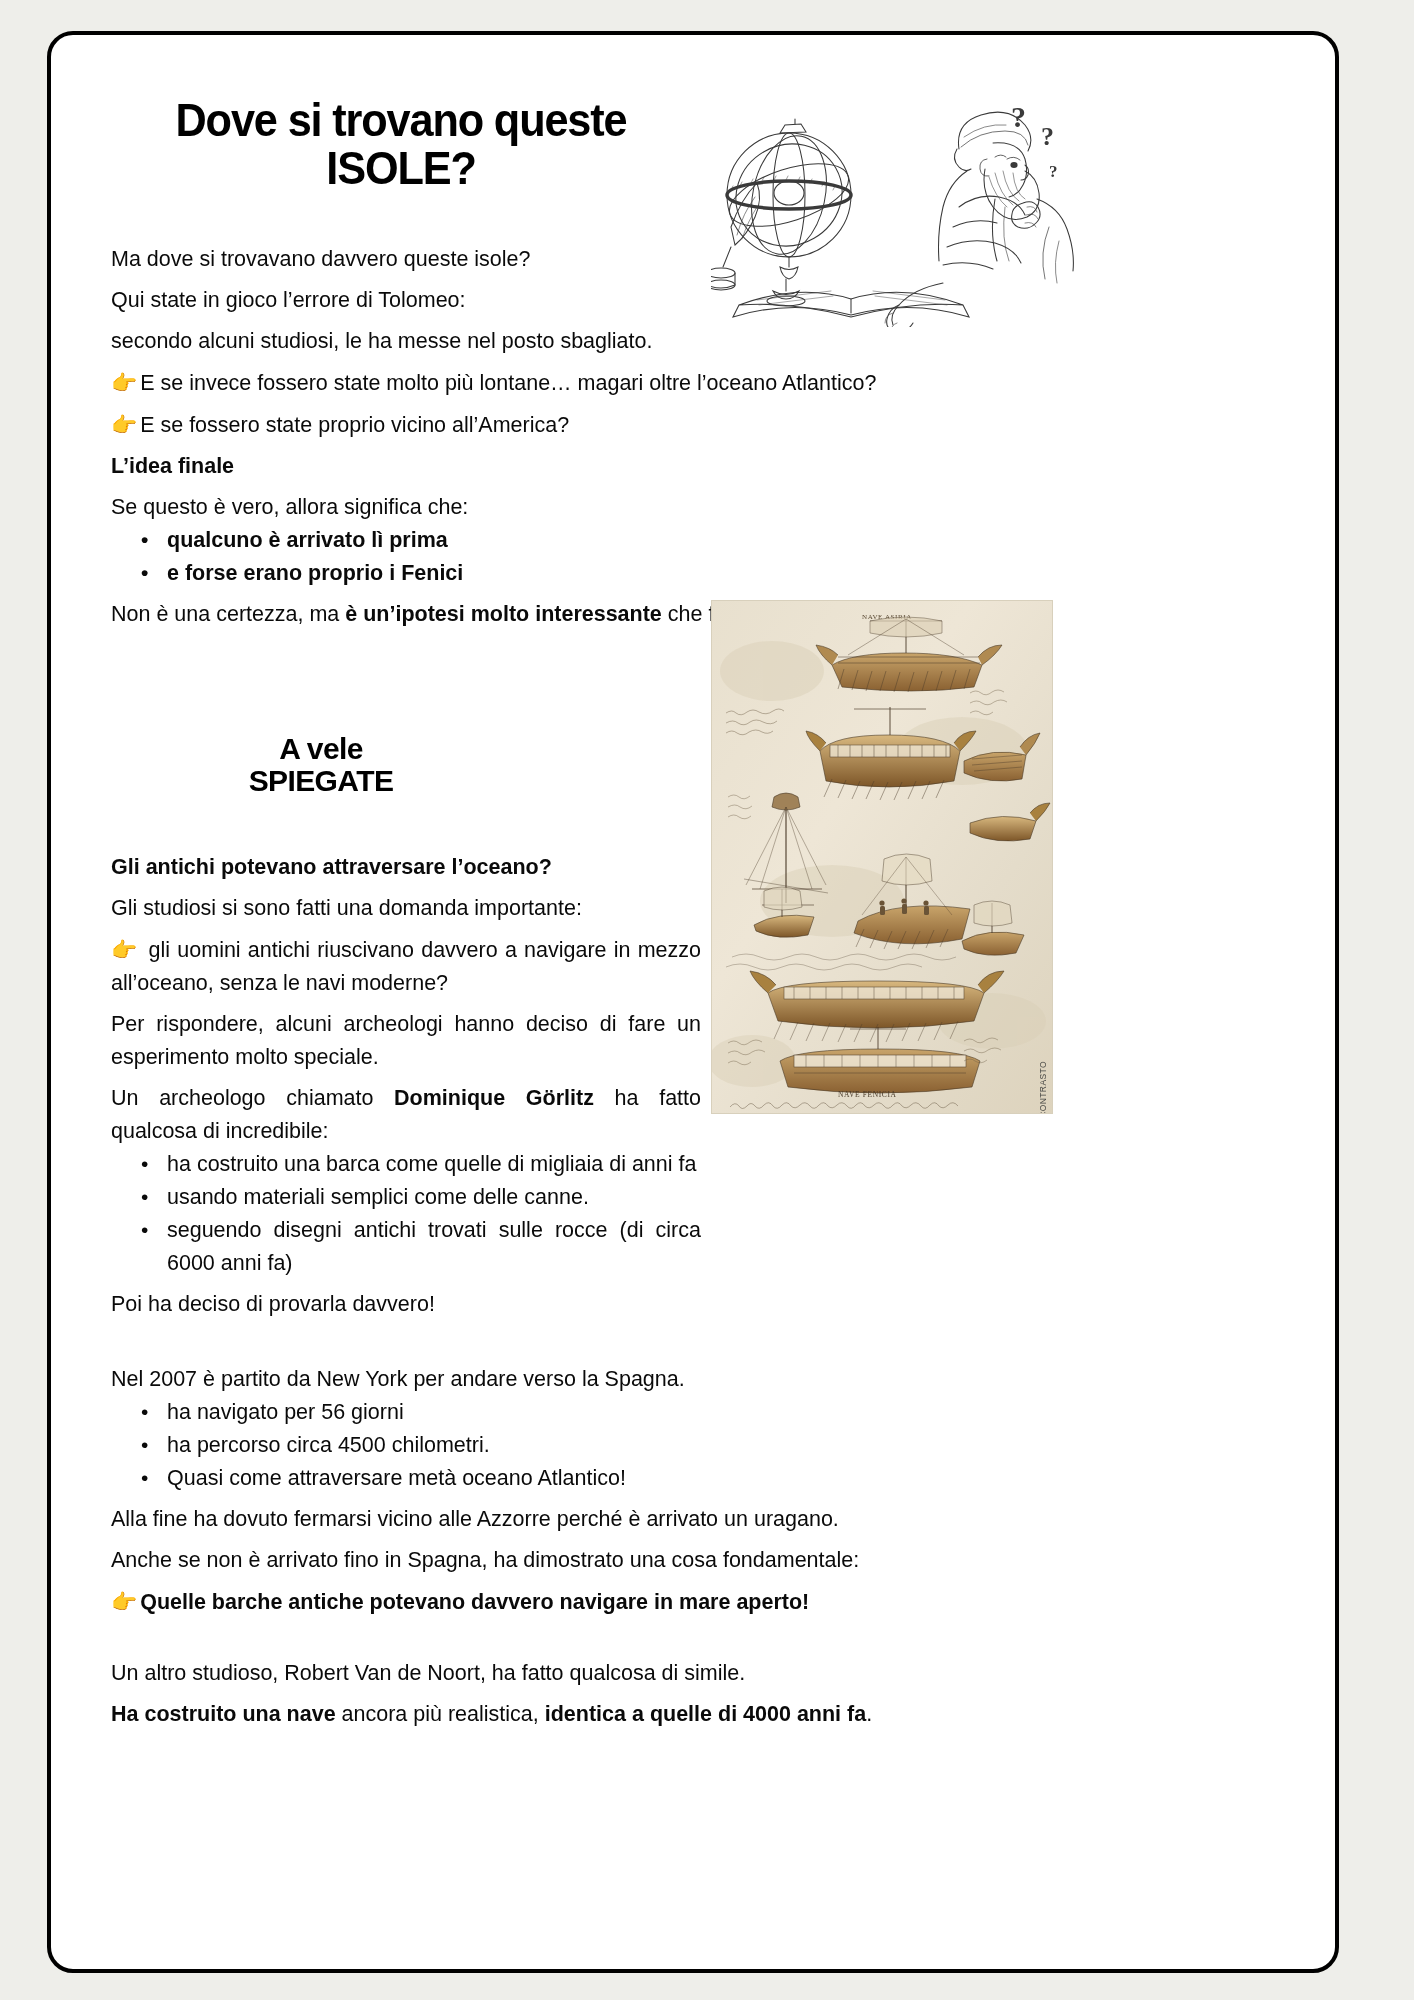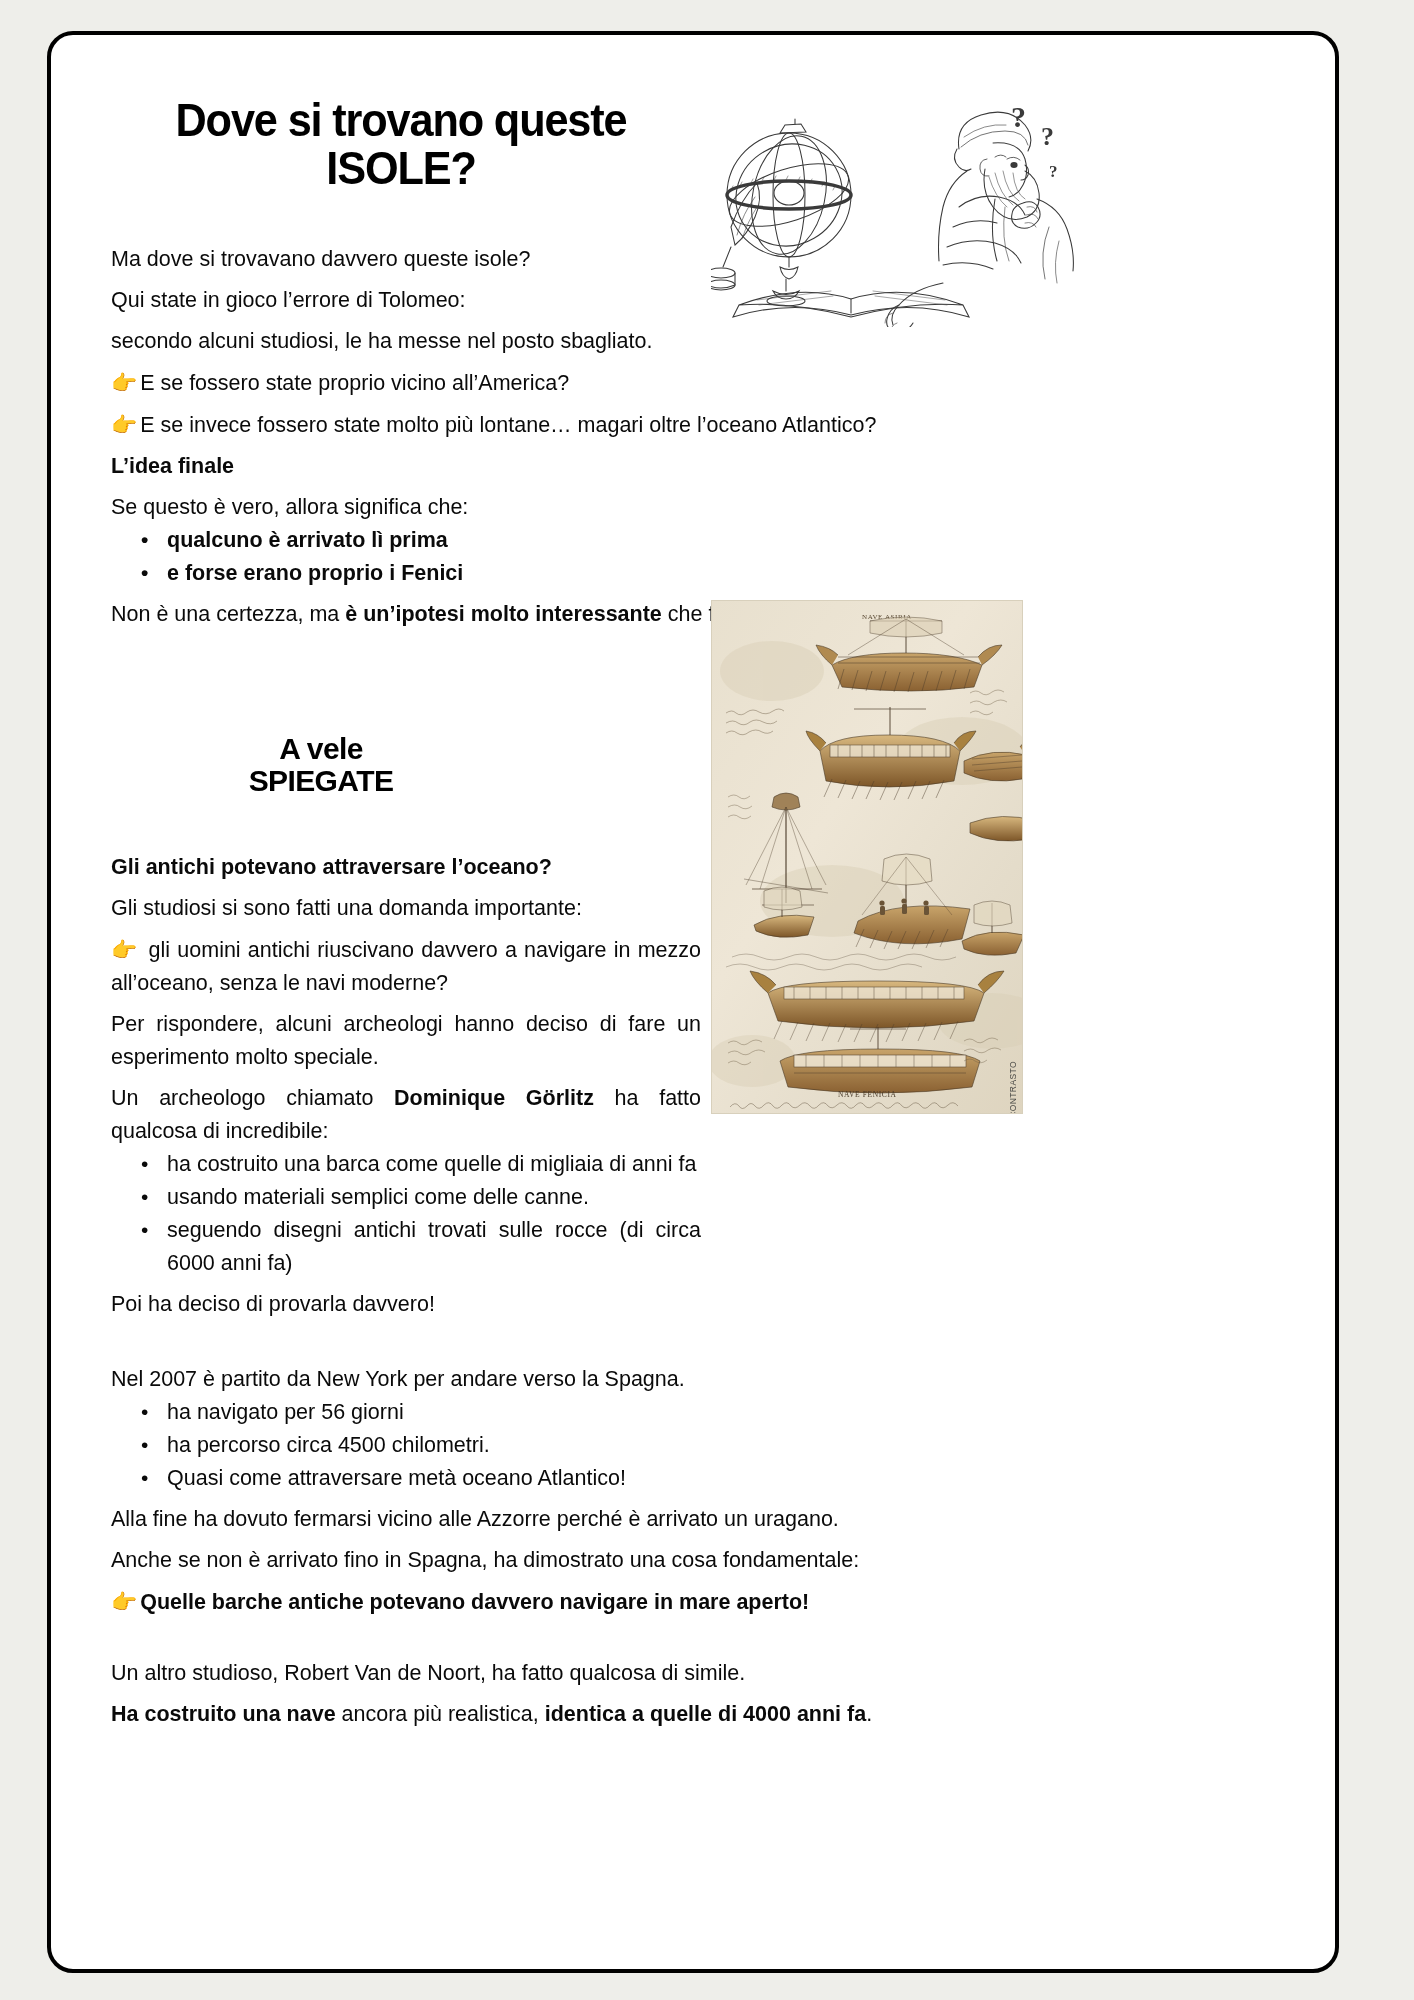--- a/index.html
+++ b/index.html
@@ -135,21 +135,21 @@
     width: 400px;
     height: 250px;
   }
   .scholar-wrap svg { display:block; }
 
   
   .plate {
     position: absolute;
     left: 660px;
     top: 565px;
-    width: 312px;
+    width: 342px;
     height: 514px;
     overflow: hidden;
     border: 1px solid #d8d0bc;
     box-sizing: border-box;
   }
   .plate svg { display:block; }
   .credit {
     position: absolute;
     right: 4px;
     bottom: 52px;
@@ -262,22 +262,22 @@
 
     <div class="hdr-isole">
       <span class="l1">Dove si trovano queste</span>
       <span class="l2">ISOLE?</span>
     </div>
 
     <div class="txt blockA">
       <span class="ln">Ma dove si trovavano davvero queste isole?</span>
       <span class="ln">Qui state in gioco l’errore di Tolomeo:</span>
       <span class="ln"> secondo alcuni studiosi, le ha messe nel posto sbagliato.</span>
+      <span class="ln"><span class="hand">👉</span><span>E se invece fossero state molto più lontane… magari oltre l’oceano Atlantico?</span></span>
       <span class="ln"><span class="hand">👉</span><span>E se fossero state proprio vicino all’America?</span></span>
-      <span class="ln"><span class="hand">👉</span><span>E se invece fossero state molto più lontane… magari oltre l’oceano Atlantico?</span></span>
       <span class="ln b">L’idea finale</span>
       <span class="ln">Se questo è vero, allora significa che:</span>
       <ul class="bul">
         <li class="b">qualcuno è arrivato lì prima</li>
         <li class="b">e forse erano proprio i Fenici</li>
       </ul>
       <span class="ln wrap just"><span>Non è una certezza, ma </span><b>è un’ipotesi molto interessante</b><span> che fa ancora discutere gli studiosi.</span></span>
     </div>
 
     <div class="hdr-vele">

